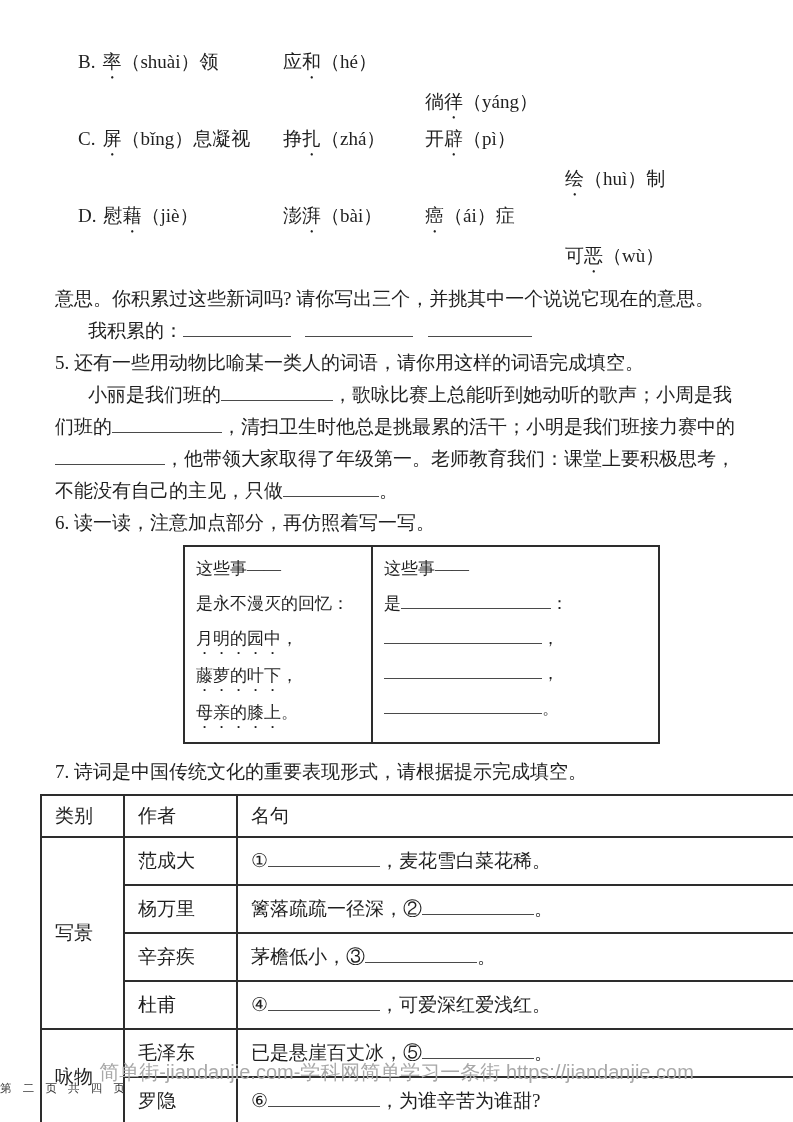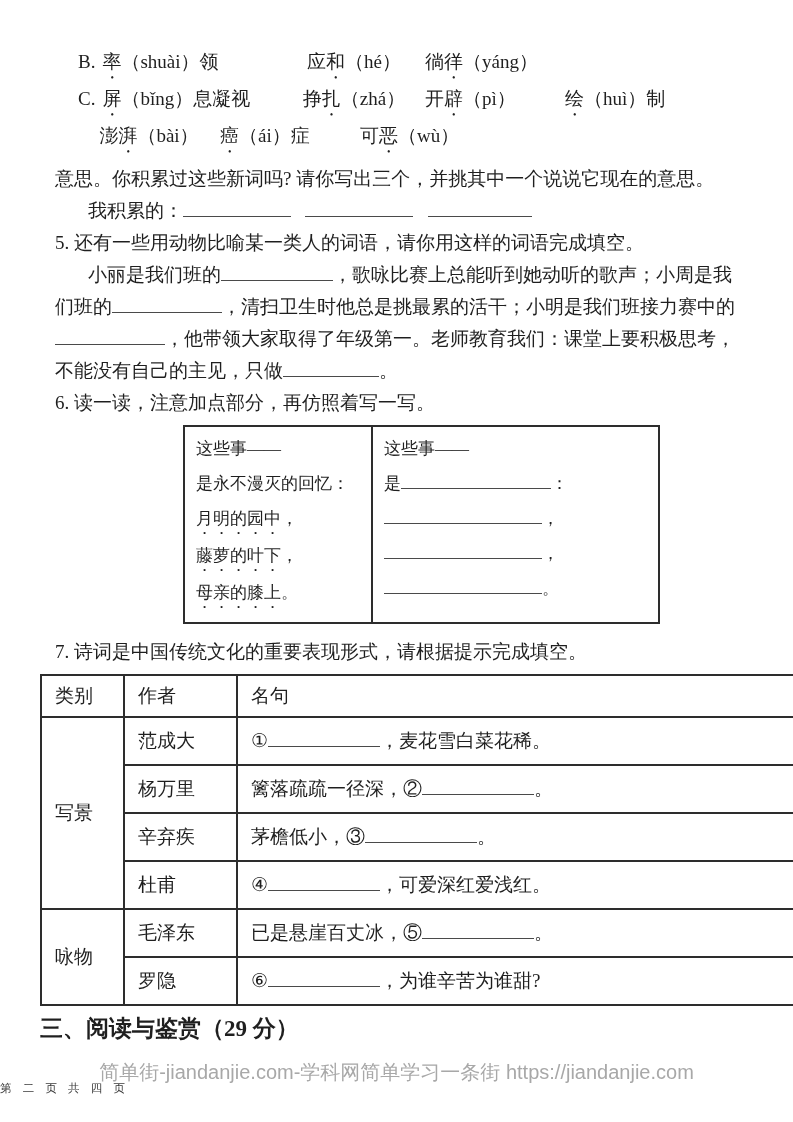--- a/index.html
+++ b/index.html
@@ -26,23 +26,23 @@
   
   .blank{
     display:inline-block;
     height:1.02em;
     border-bottom:1.5px solid #4a4a4a;
     vertical-align:baseline;
   }
   
   .opt-row{display:flex;margin-left:23px;}
   .opt-c1{width:205px;}
-  .opt-c2{width:142px;text-align:center;}
+  .opt-c2{width:142px;}
   .opt-c3{width:140px;}
-  .opt-c4{flex:1;}
+  .opt-c4{flex:1;margin-top:40px;}
   .opt-label{margin-right:7px;}
   
   .q6-table{
     border-collapse:collapse;
     margin:6px 0 0 128px;
     table-layout:fixed;
     width:437px;
     font-size:17px;
   }
   .q6-table td{
@@ -109,20 +109,21 @@
       <span class="opt-c2"><span>应</span><span class="em-dot">和</span><span>（hé）</span></span>
       <span class="opt-c4"><span>徜</span><span class="em-dot">徉</span><span>（yáng）</span></span>
     </div>
     <div class="opt-row line">
       <span class="opt-c1"><span class="opt-label">C.</span><span><span class="em-dot">屏</span><span>（bǐng）息凝视</span></span></span>
       <span class="opt-c2"><span>挣</span><span class="em-dot">扎</span><span>（zhá）</span></span>
       <span class="opt-c3"><span>开</span><span class="em-dot">辟</span><span>（pì）</span></span>
       <span class="opt-c4"><span class="em-dot">绘</span><span>（huì）制</span></span>
     </div>
     <div class="opt-row line">
+      <span class="opt-c1"><span class="opt-label">D.</span><span><span>慰</span><span class="em-dot">藉</span><span>（jiè）</span></span></span>
       <span class="opt-c2"><span>澎</span><span class="em-dot">湃</span><span>（bài）</span></span>
       <span class="opt-c3"><span class="em-dot">癌</span><span>（ái）症</span></span>
       <span class="opt-c4"><span>可</span><span class="em-dot">恶</span><span>（wù）</span></span>
     </div>
   </section>
 
   <section class="q4-block">
     <p class="line">意思。你积累过这些新词吗? 请你写出三个，并挑其中一个说说它现在的意思。</p>
     <p class="line indent"><span>我积累的：</span><span class="blank" style="width: 108px;"></span><span>   </span><span class="blank" style="width: 108px;"></span><span>   </span><span class="blank" style="width: 104px;"></span></p>
   </section>

